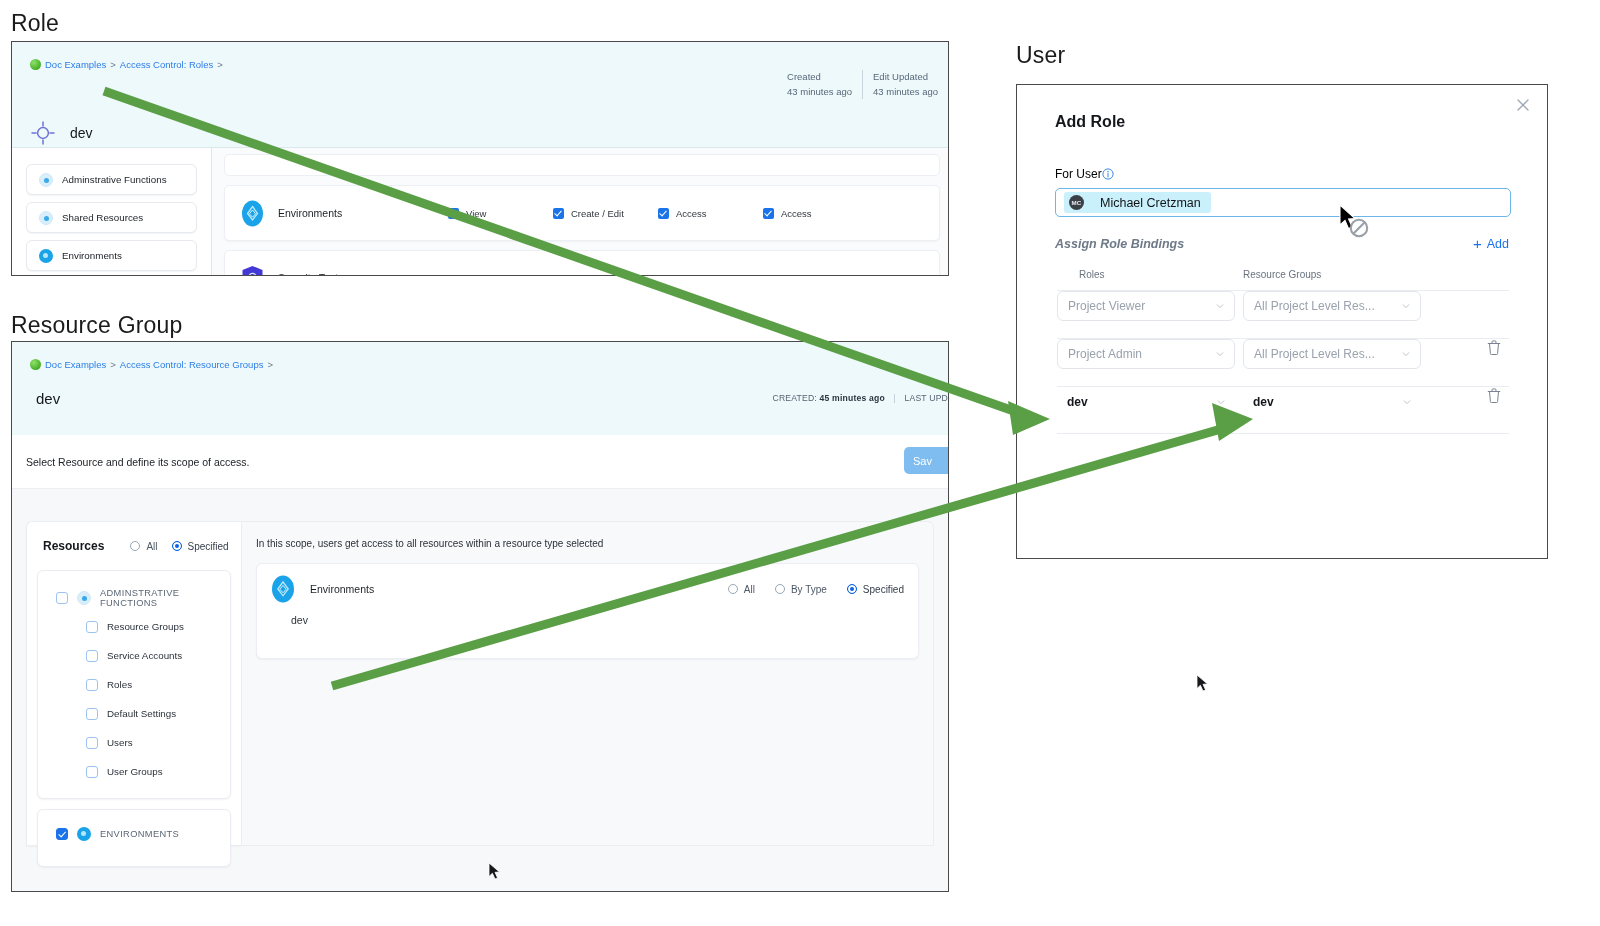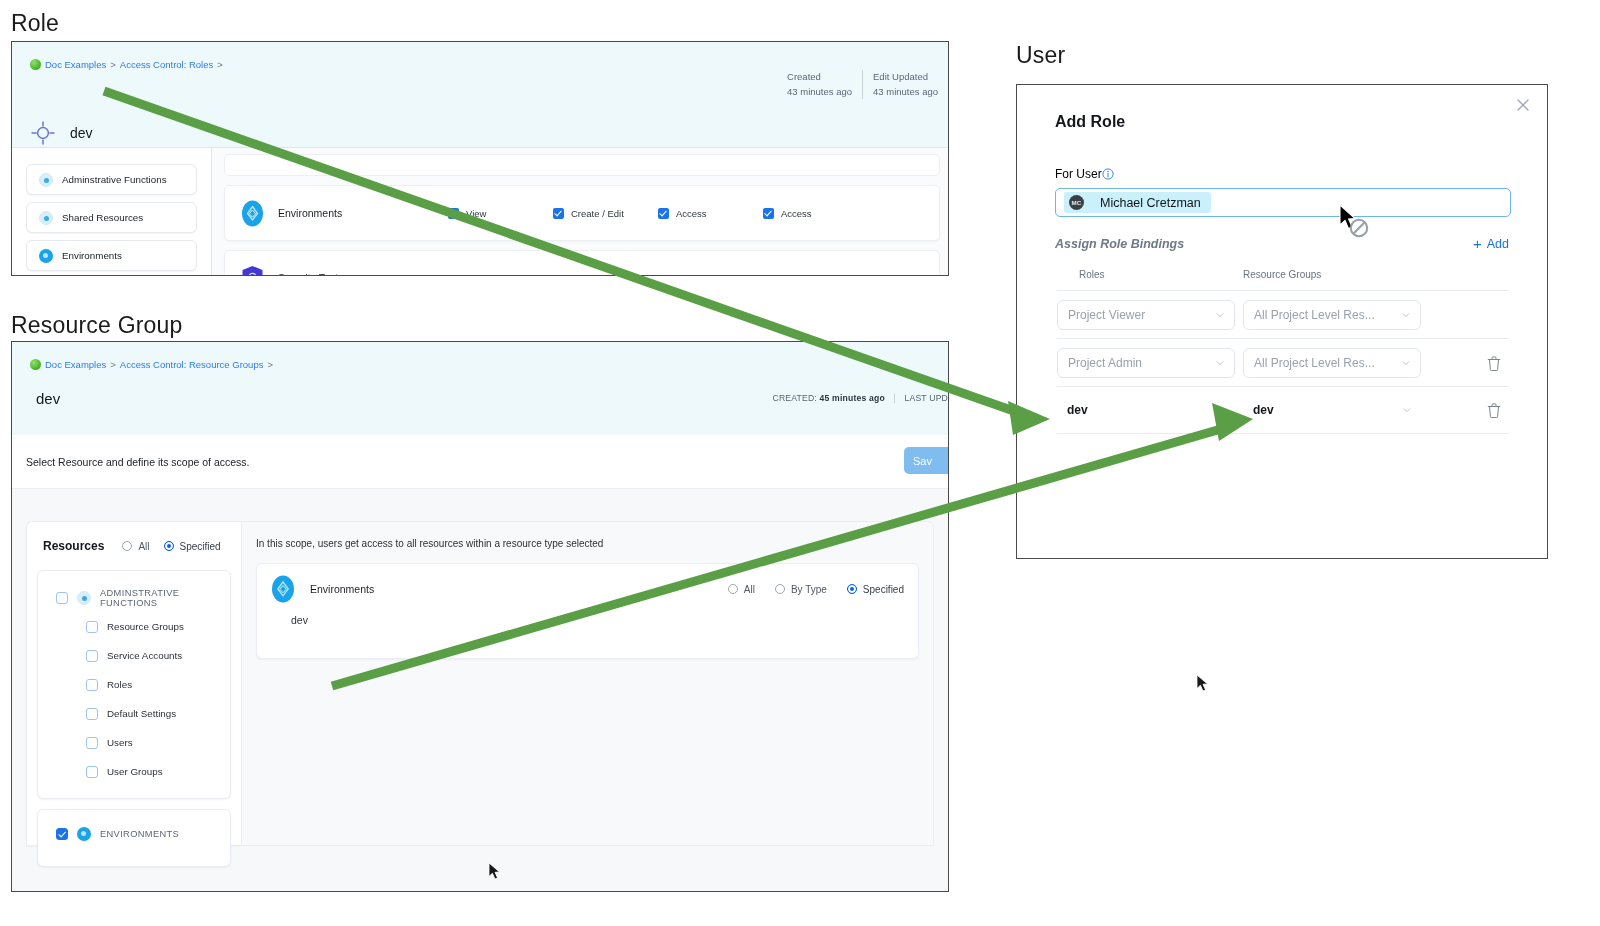--- a/index.html
+++ b/index.html
@@ -160,21 +160,21 @@
   .chev { width: 8px; height: 8px; flex: none; }
 
   .rg-lower { display: flex; margin: 14px 14px 0 14px; height: 325px; }
   .res-col {
     width: 215px; background: #fff; border: 1px solid #eaeef2;
     border-right: none; border-radius: 6px 0 0 0; position: relative;
     box-shadow: 0 1px 2px rgba(20,30,50,.04);
   }
   .res-head {
     display: flex; align-items: center; height: 48px; padding: 0 16px;
-    gap: 18px;
+    gap: 26px;
   }
   .res-head-title { font-size: 12px; font-weight: 700; color: #14171c; }
   .radio-grp { display: flex; align-items: center; gap: 14px; }
   .radio-item { display: flex; align-items: center; gap: 6px; cursor: pointer; }
   .rd {
     width: 10px; height: 10px; border-radius: 50%;
     border: 1.3px solid #9aa6b4; background: #fff; flex: none;
   }
   .rd.on {
     border-color: #0b64e0; background: #0b64e0;
@@ -262,21 +262,21 @@
     font-size: 12.5px; color: #1a73e8; display: flex; align-items: center; gap: 5px;
     cursor: pointer;
   }
   .add-plus { font-size: 15px; line-height: 1; }
 
   .bind-table { position: absolute; left: 40px; top: 184px; width: 452px; }
   .bt-head { display: flex; font-size: 10px; color: #68737f; padding: 0 0 10px 0; }
   .bt-c1 { width: 186px; padding-left: 22px; }
   .bt-c2 { width: 190px; }
   .bt-row {
-    display: flex; align-items: center; height: 48px;
+    display: flex; height: 48px;
     border-top: 1px solid #e9edf1;
   }
   .bt-row:last-child { border-bottom: 1px solid #e9edf1; }
   .bind-sel {
     width: 178px; height: 30px; border: 1px solid #e2e6eb; border-radius: 6px;
     background: #fff; display: flex; align-items: center;
     padding: 0 10px; font-size: 12px; color: #99a2ad; cursor: pointer;
   }
   .bind-sel .val { flex: 1; }
   .bind-sel.plain { border: none; color: #14171c; font-weight: 700; }

